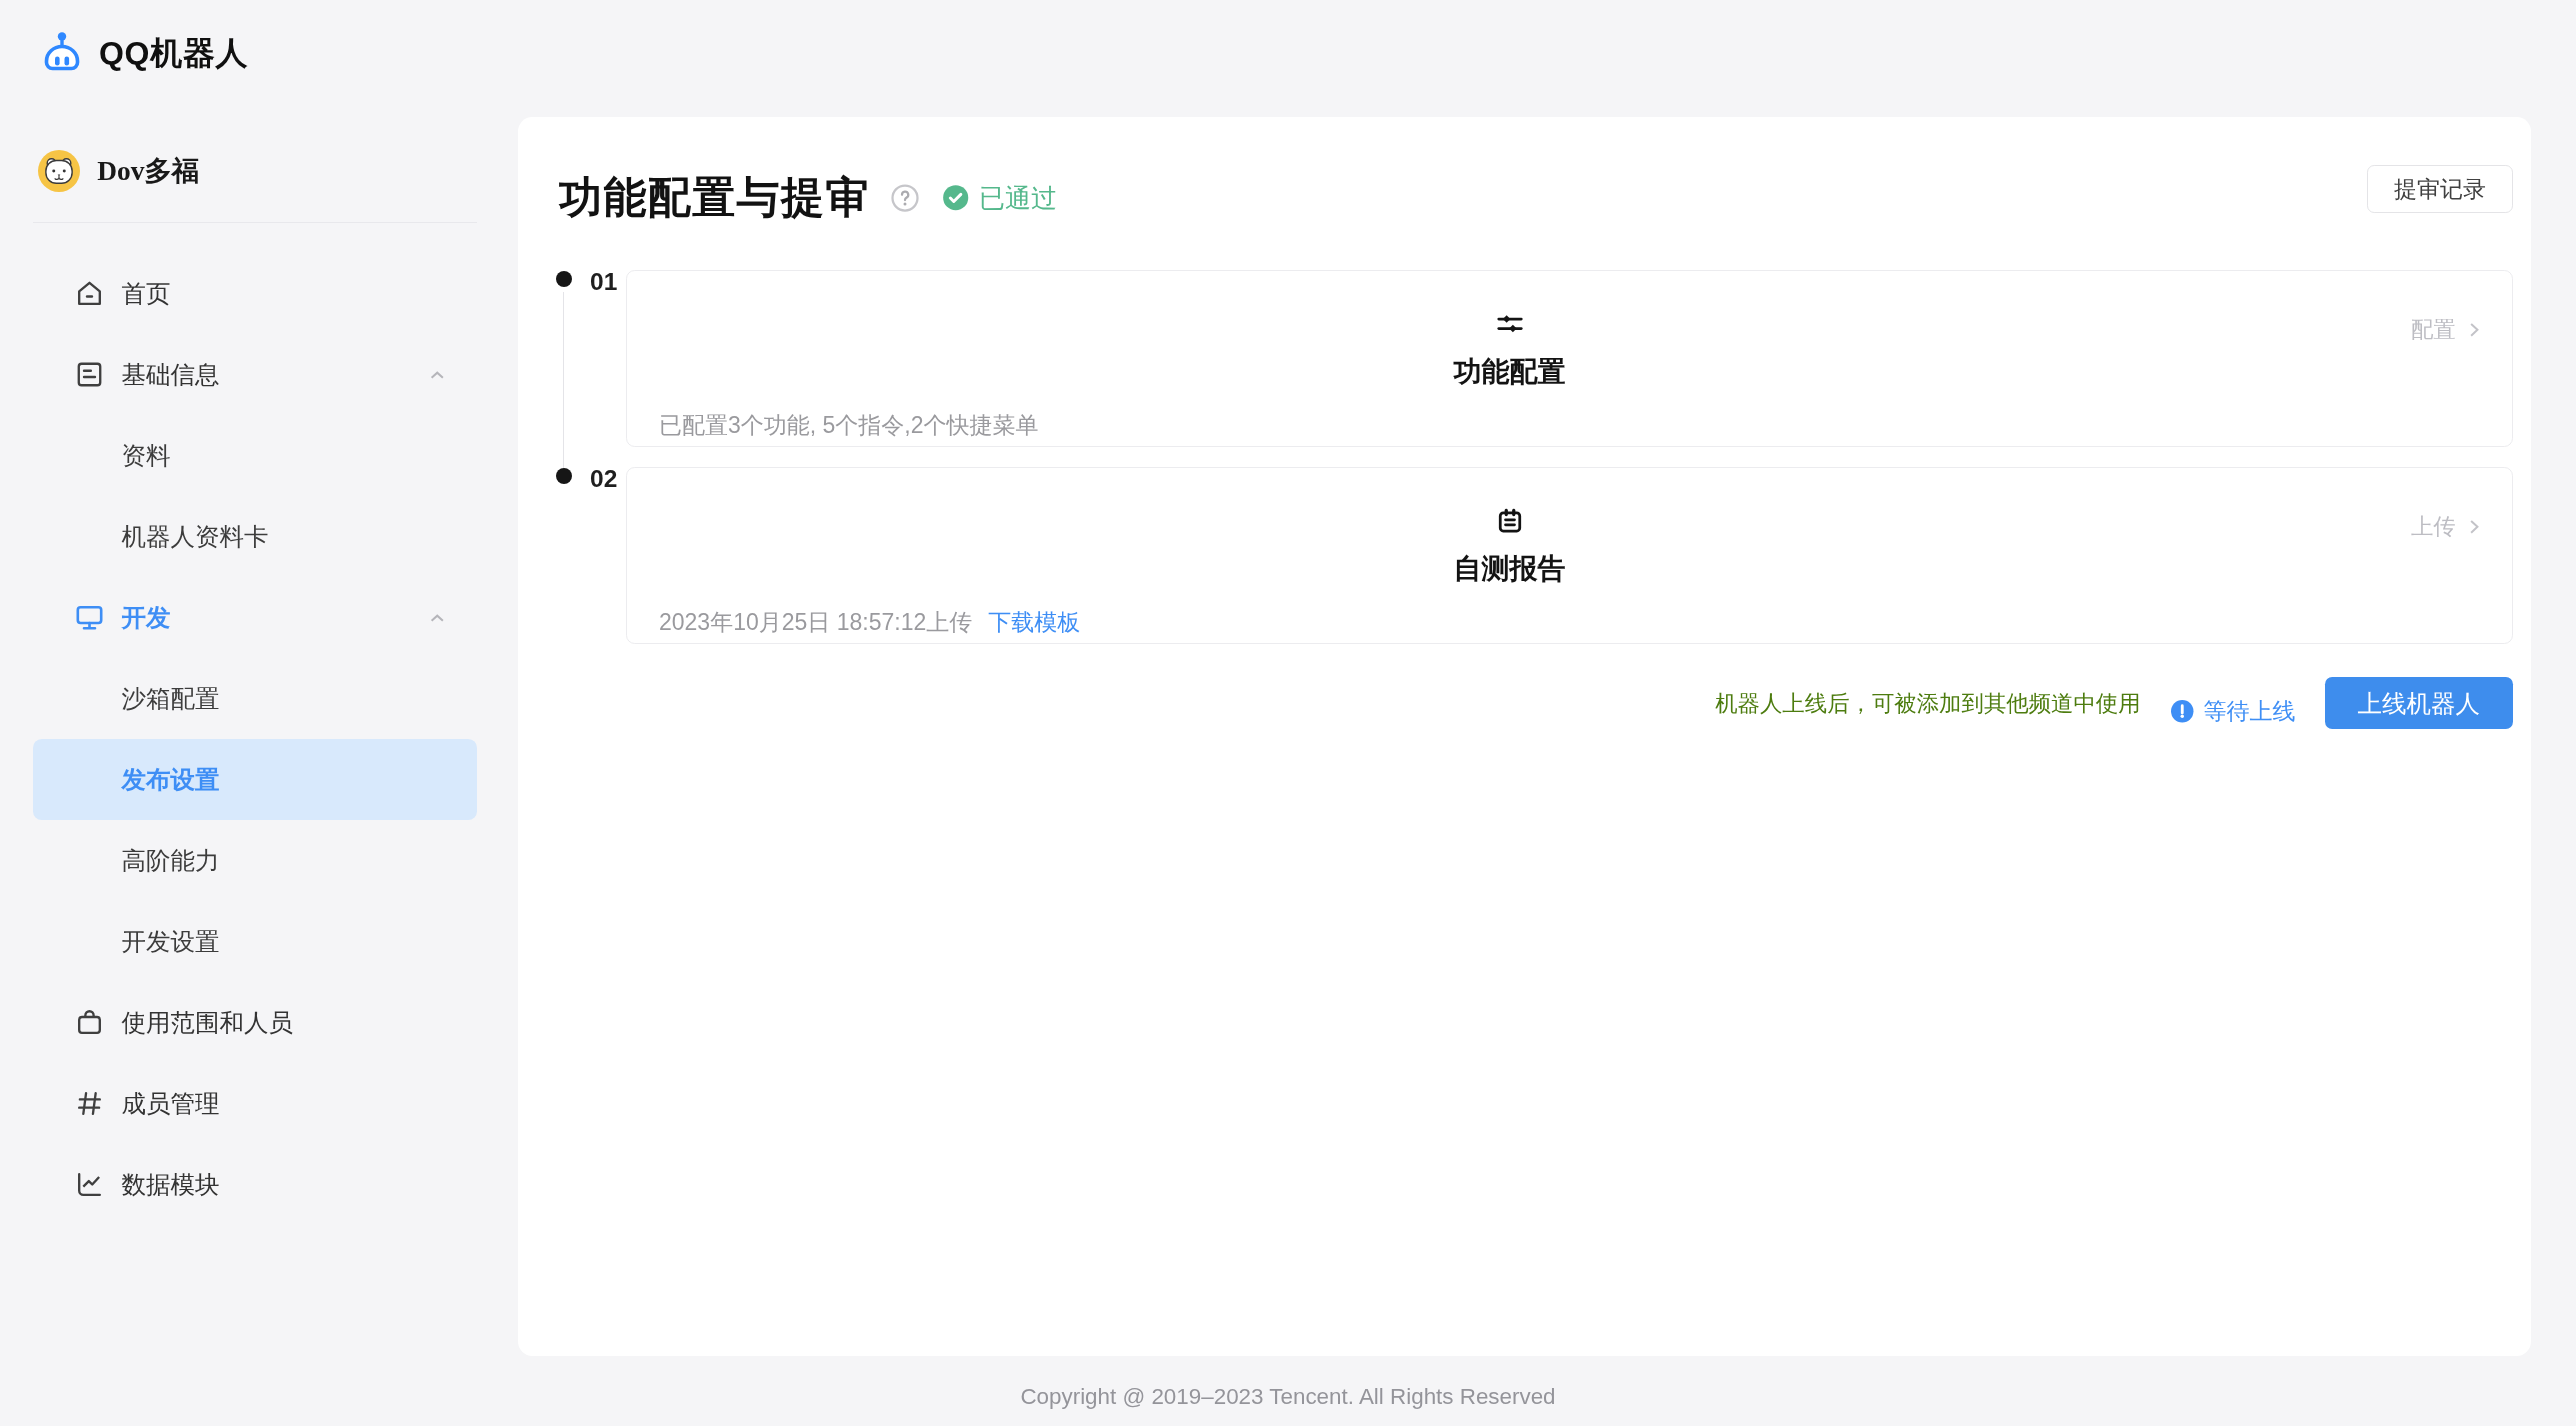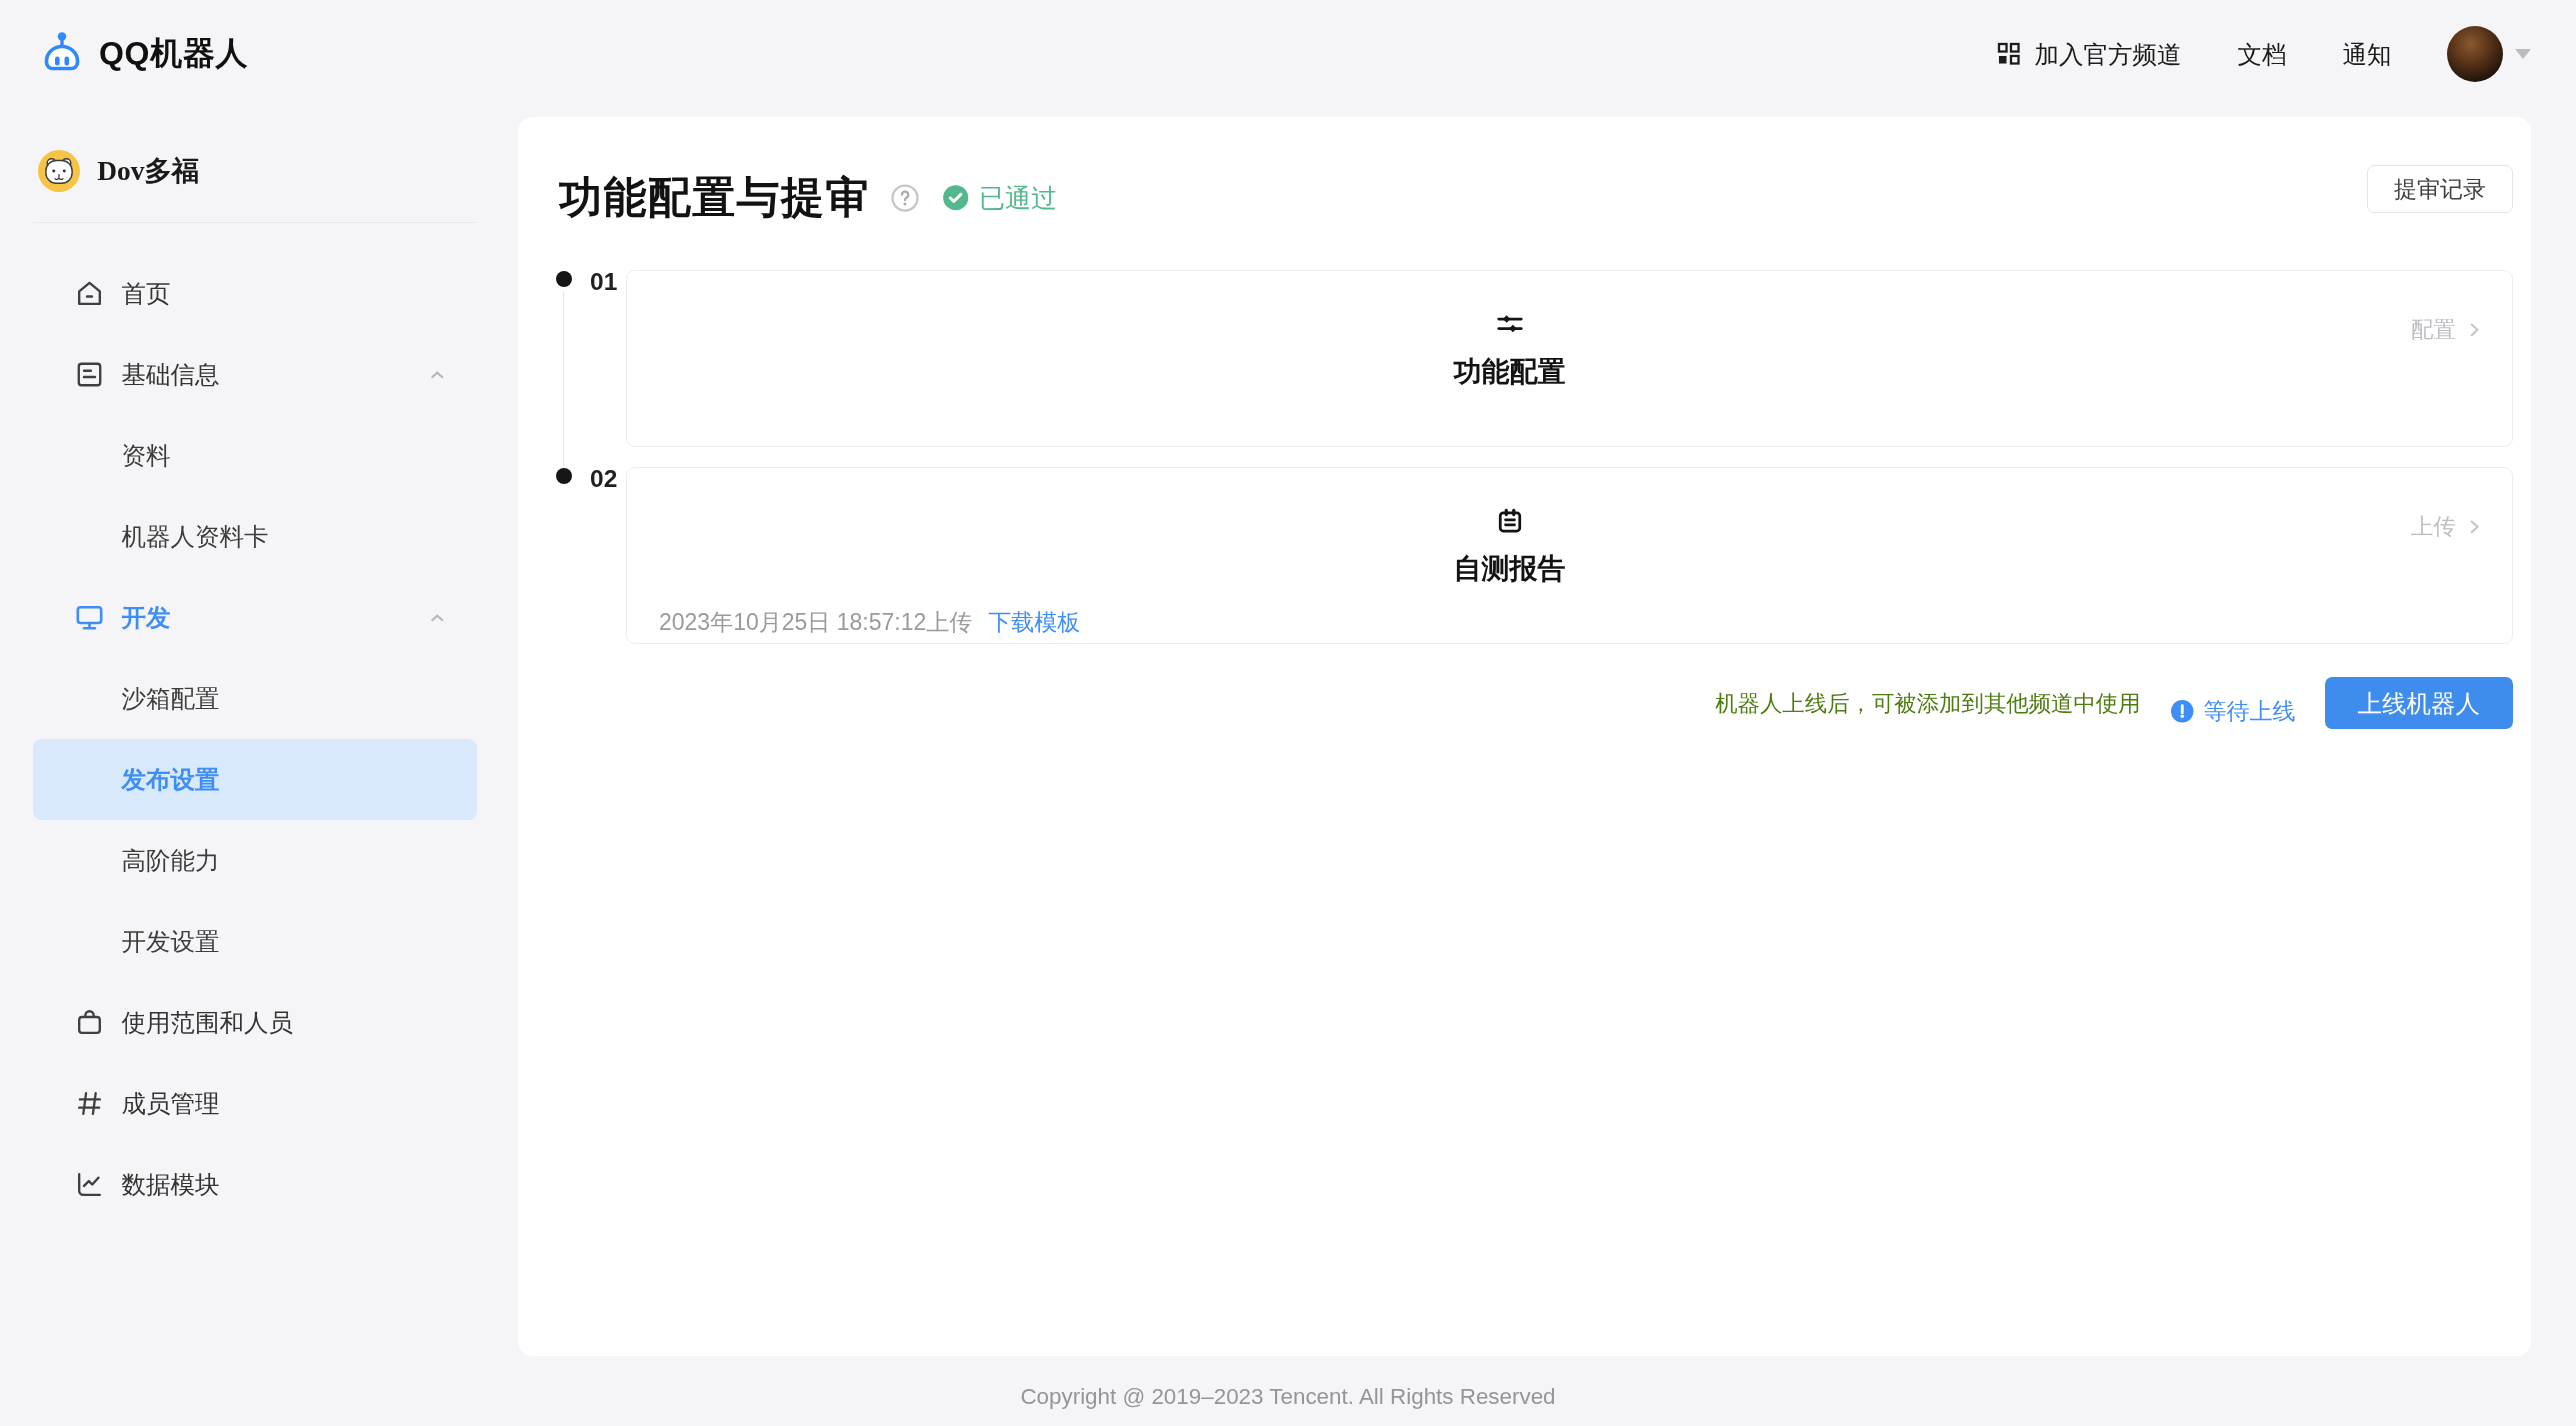--- a/index.html
+++ b/index.html
@@ -82,43 +82,20 @@
       <svg width="48" height="48" viewBox="0 0 48 48" fill="none">
         <circle cx="24" cy="6.5" r="4.2" fill="#2f88ff"></circle>
         <path d="M24 11 v4" stroke="#2f88ff" stroke-width="3.4" stroke-linecap="round"></path>
         <path d="M8.5 31 a15.5 14.5 0 0 1 31 0 v1.5 a6 6 0 0 1 -6 6 h-19 a6 6 0 0 1 -6 -6 Z" stroke="#2f88ff" stroke-width="3.6" fill="#ffffff"></path>
         <rect x="17" y="26.5" width="4.6" height="9" rx="2.3" fill="#2f88ff"></rect>
         <rect x="26.5" y="26.5" width="4.6" height="9" rx="2.3" fill="#2f88ff"></rect>
       </svg>
     </span>
     <span class="logo-text">QQ机器人</span>
   </div>
-  <div class="nav">
-    <div class="nav-item">
-      <span style="display:flex;">
-        <svg width="27.4" height="27.4" viewBox="0 0 24 24" fill="none">
-          <rect x="3.5" y="3.5" width="6.6" height="6.6" stroke="#1b1b1b" stroke-width="2"></rect>
-          <rect x="14" y="3.5" width="6.6" height="6.6" stroke="#1b1b1b" stroke-width="2"></rect>
-          <rect x="3.5" y="14" width="6.6" height="6.6" fill="#1b1b1b"></rect>
-          <rect x="14" y="14" width="6.6" height="6.6" stroke="#1b1b1b" stroke-width="2"></rect>
-        </svg>
-      </span>
-      <span>加入官方频道</span>
-    </div>
-    <div class="nav-item">
-      <span>文档</span>
-    </div>
-    <div class="nav-item">
-      <span>通知</span>
-    </div>
-    <div class="avatar-wrap">
-      <div class="avatar"></div>
-      <div class="caret"></div>
-    </div>
-  </div>
 </div>
 
 <div class="sidebar">
   <div class="bot-row">
     <span style="display:flex;">
       <svg width="42" height="42" viewBox="0 0 48 48">
         <circle cx="24" cy="24" r="24" fill="#f6c445"></circle>
         <circle cx="15.5" cy="15" r="5" fill="#ffffff" stroke="#3a3a3a" stroke-width="1.6"></circle>
         <circle cx="32.5" cy="15" r="5" fill="#ffffff" stroke="#3a3a3a" stroke-width="1.6"></circle>
         <rect x="9" y="12" width="30" height="26" rx="12" fill="#ffffff" stroke="#3a3a3a" stroke-width="1.6"></rect>
@@ -260,20 +237,23 @@
           <span style="display:flex;">
             <svg width="30" height="30" viewBox="0 0 24 24" fill="none">
               <path d="M3 8 H21" stroke="#141414" stroke-width="2.2" stroke-linecap="round"></path>
               <rect x="7.2" y="5.9" width="4.2" height="4.2" transform="rotate(45 9.3 8)" fill="#141414"></rect>
               <path d="M3 15.6 H21" stroke="#141414" stroke-width="2.2" stroke-linecap="round"></path>
               <rect x="12.2" y="13.5" width="4.2" height="4.2" transform="rotate(45 14.3 15.6)" fill="#141414"></rect>
             </svg>
           </span>
           <span>功能配置</span>
         </div>
+        <div class="card-desc">
+          <span>已配置3个功能, 5个指令,2个快捷菜单</span>
+        </div>
         <div class="card-action">
           <span>配置</span>
           <span style="display:flex;">
             <svg width="21.7" height="21.7" viewBox="0 0 24 24" fill="none">
               <path d="M9 5.5 L16 12 L9 18.5" stroke="#c3c3c8" stroke-width="2.2"></path>
             </svg>
           </span>
         </div>
       </div>
     </div>

